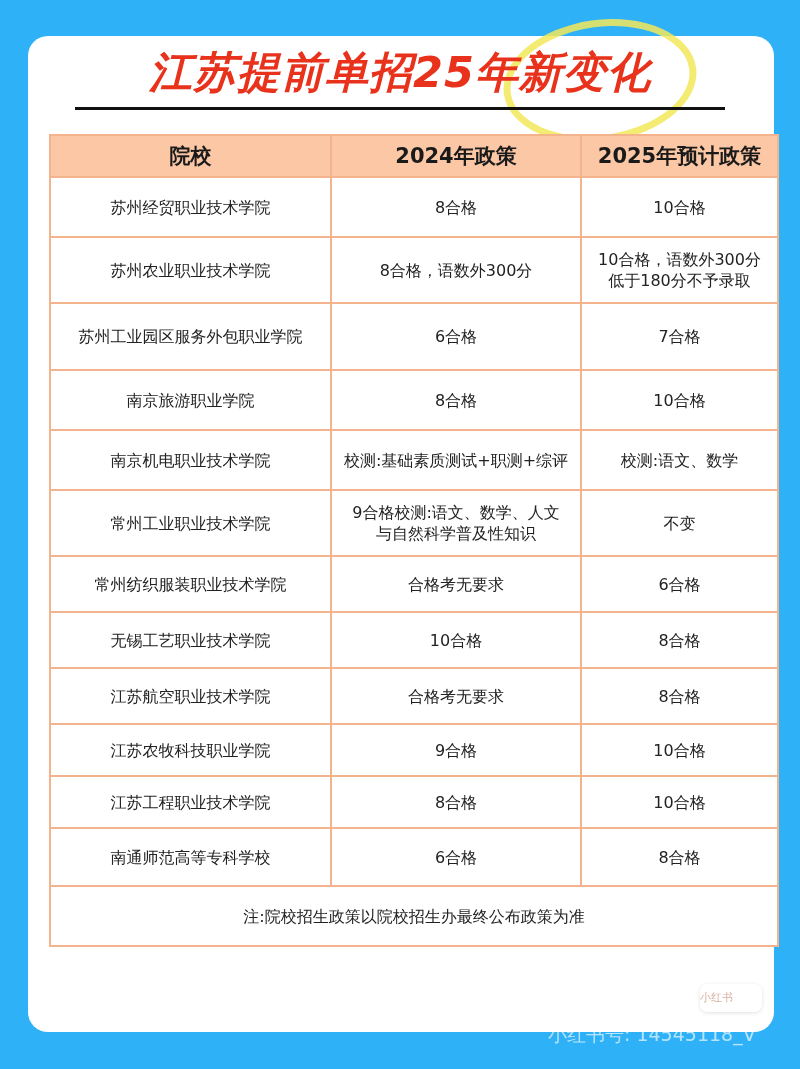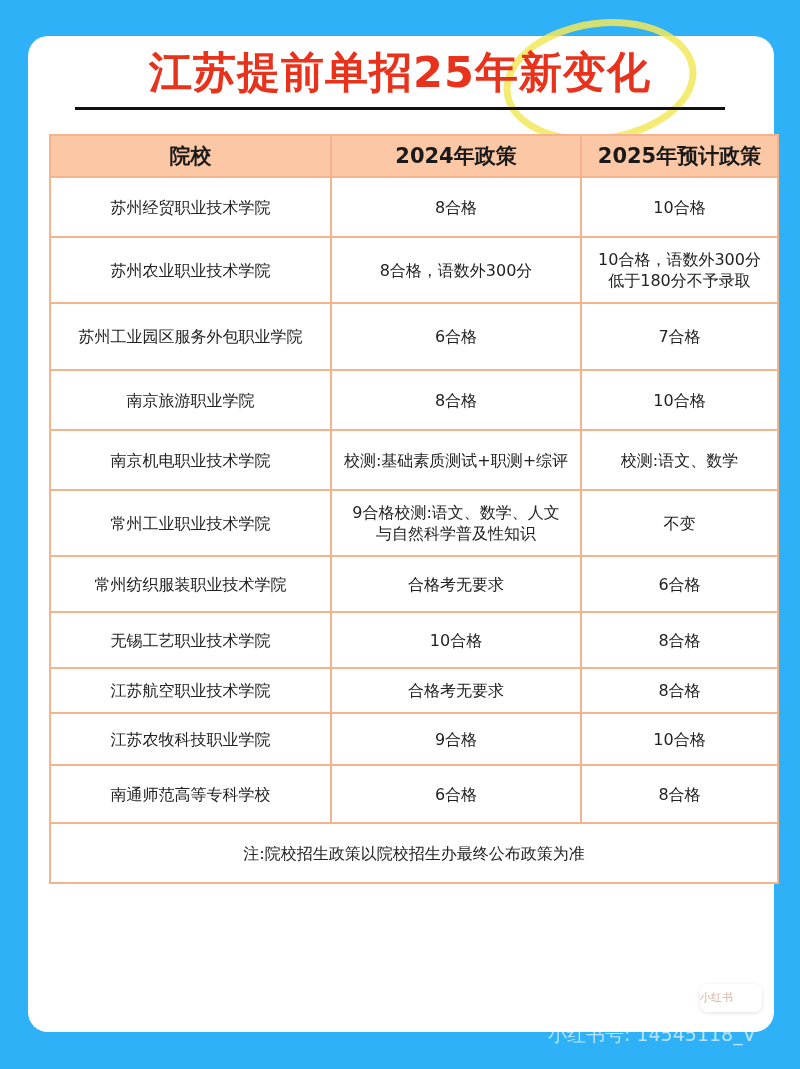--- a/index.html
+++ b/index.html
@@ -11,20 +11,21 @@
   }
   .card {
     position: absolute; left: 28px; top: 36px; width: 746px; height: 996px;
     background: #ffffff; border-radius: 20px;
   }
   .title {
     position: absolute; left: 0; top: 44px; width: 800px; text-align: center;
     font-size: 43px; font-weight: bold; color: #e8321c; letter-spacing: 1px;
     font-family: "DejaVu Sans", sans-serif;
     z-index: 3;
+    font-style: italic;
   }
   .circle {
     position: absolute; left: 503px; top: 20px; width: 180px; height: 108px;
     border: 7px solid #f2e85a; border-radius: 50%;
     transform: rotate(-8deg); opacity: 0.85; z-index: 2;
   }
   .rule {
     position: absolute; left: 75px; top: 107px; width: 650px; height: 3px;
     background: #111111; z-index: 3;
   }
@@ -109,28 +110,33 @@
       <tr style="height: 56px;">
         <td style="white-space: pre-line;">常州纺织服装职业技术学院</td>
         <td style="white-space: pre-line;">合格考无要求</td>
         <td style="white-space: pre-line;">6合格</td>
       </tr>
       <tr style="height: 56px;">
         <td style="white-space: pre-line;">无锡工艺职业技术学院</td>
         <td style="white-space: pre-line;">10合格</td>
         <td style="white-space: pre-line;">8合格</td>
       </tr>
-      <tr style="height: 45px;">
+      <tr style="height: 56px;">
         <td style="white-space: pre-line;">江苏航空职业技术学院</td>
         <td style="white-space: pre-line;">合格考无要求</td>
         <td style="white-space: pre-line;">8合格</td>
       </tr>
       <tr style="height: 52px;">
         <td style="white-space: pre-line;">江苏农牧科技职业学院</td>
         <td style="white-space: pre-line;">9合格</td>
+        <td style="white-space: pre-line;">10合格</td>
+      </tr>
+      <tr style="height: 52px;">
+        <td style="white-space: pre-line;">江苏工程职业技术学院</td>
+        <td style="white-space: pre-line;">8合格</td>
         <td style="white-space: pre-line;">10合格</td>
       </tr>
       <tr style="height: 58px;">
         <td style="white-space: pre-line;">南通师范高等专科学校</td>
         <td style="white-space: pre-line;">6合格</td>
         <td style="white-space: pre-line;">8合格</td>
       </tr>
       <tr style="height: 60px;">
         <td colspan="3" class="note">注:院校招生政策以院校招生办最终公布政策为准</td>
       </tr>

